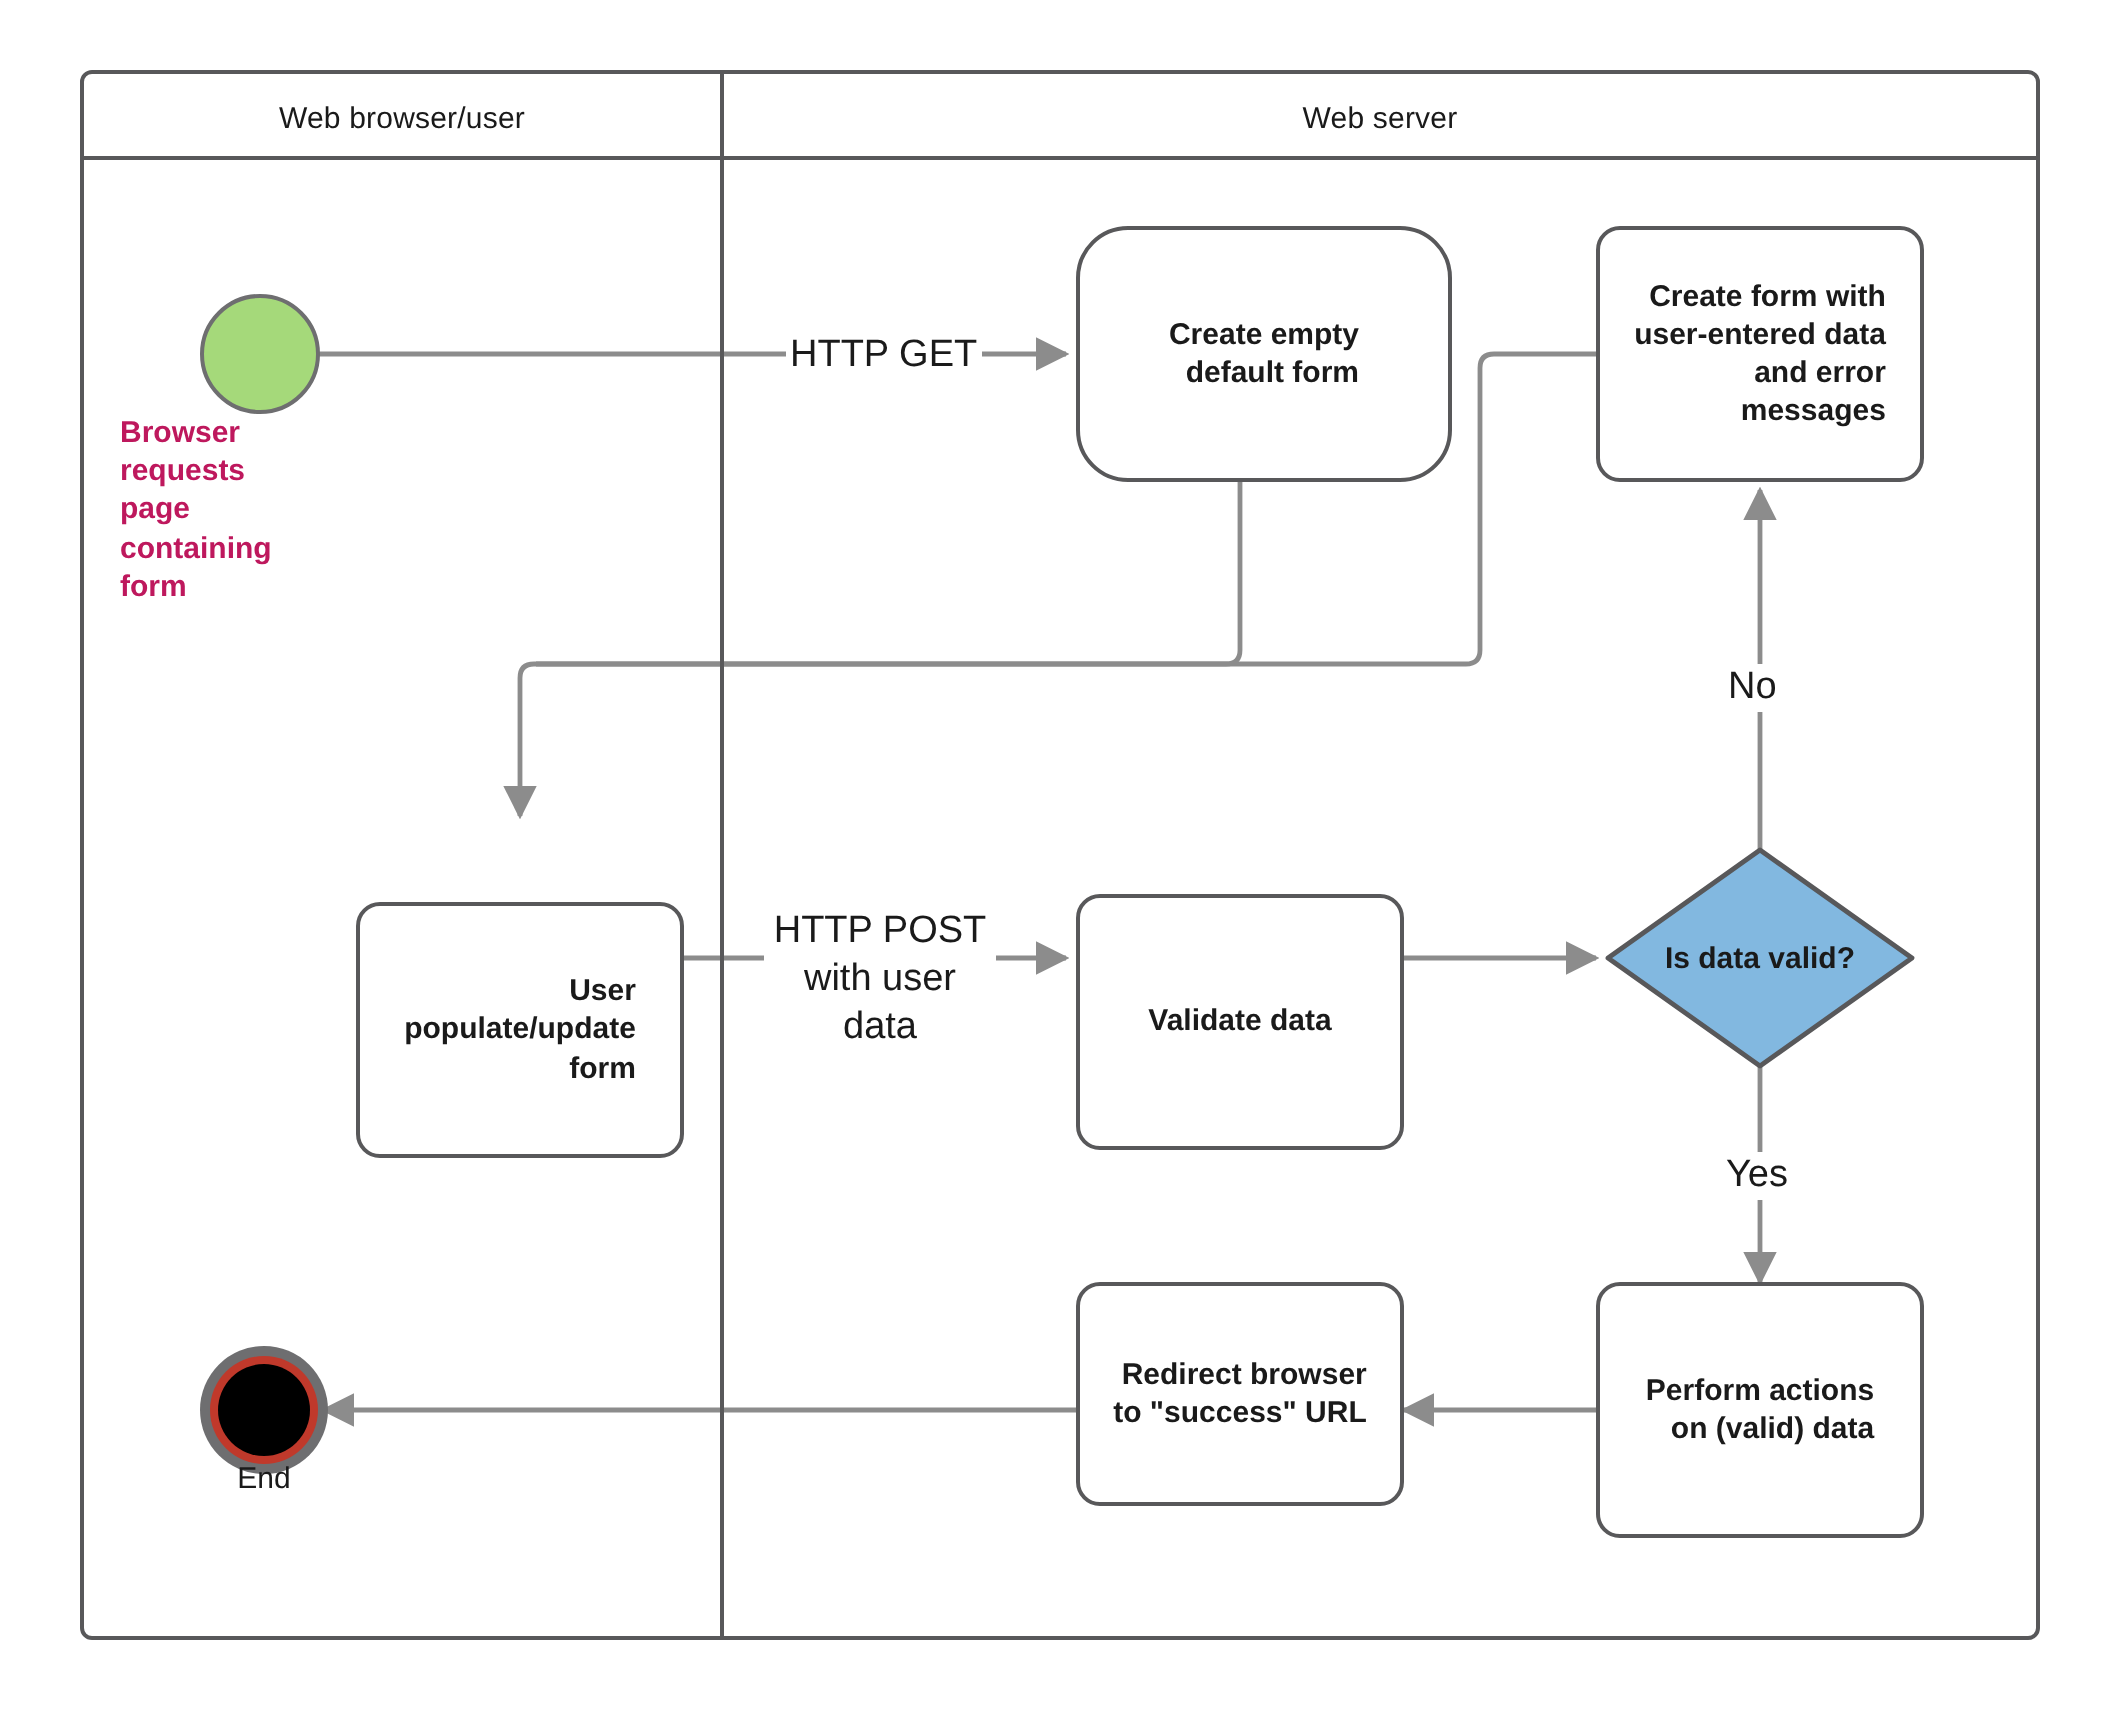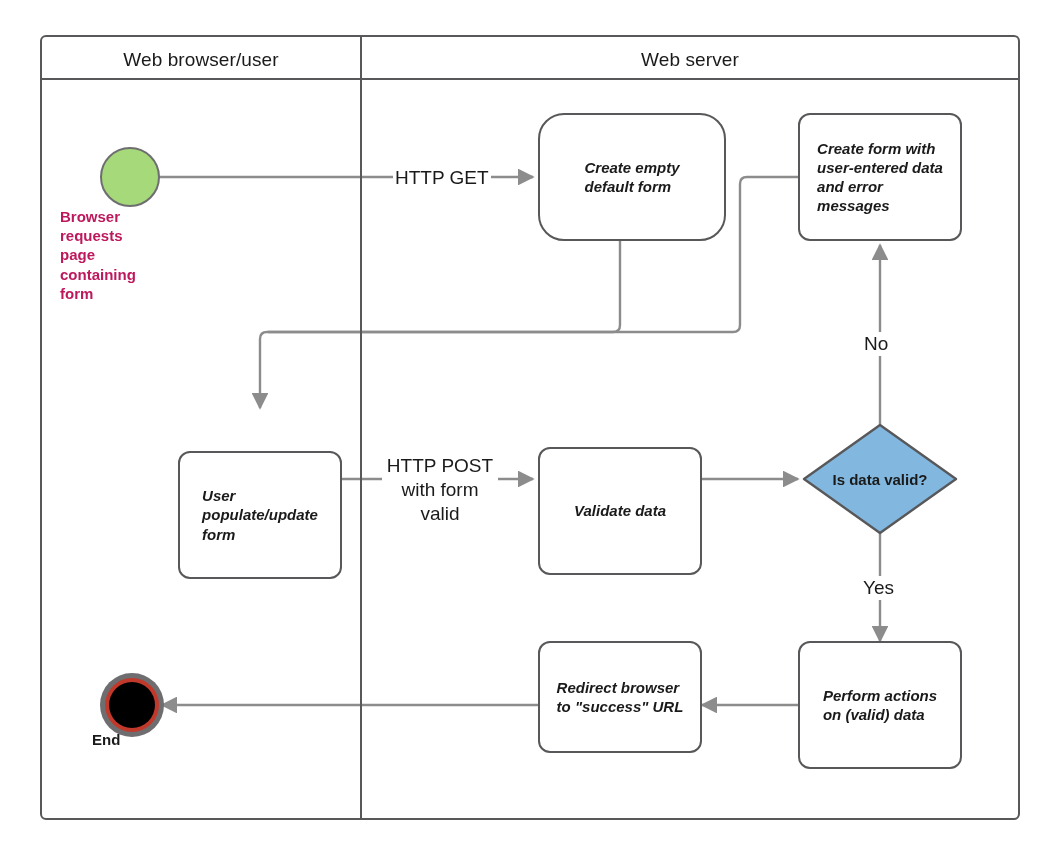--- a/index.html
+++ b/index.html
@@ -55,36 +55,35 @@
     width: 980px;
     height: 2px;
     background: #58585A;
   }
   .lane-title {
     position: absolute;
     top: 45px;
     height: 30px;
     line-height: 30px;
     text-align: center;
-    font-size: 19px;
+    font-size: 15px;
     color: #1A1A1A;
     letter-spacing: 0.1px;
   }
   .lane-title.left  { left: 42px;  width: 318px; }
   .lane-title.right { left: 362px; width: 656px; }
 
   
   .node {
     position: absolute;
     box-sizing: border-box;
     display: flex;
     align-items: center;
     justify-content: center;
-    text-align: left;
-    font-style: italic;
+    text-align: right;
   }
   .box {
     border: 2px solid #58585A;
     border-radius: 12px;
     background: #ffffff;
     color: #1A1A1A;
     font-weight: bold;
     font-size: 15px;
     line-height: 1.28;
     padding: 4px 8px;
@@ -120,22 +119,22 @@
     box-sizing: border-box;
   }
   .end-inner {
     position: absolute;
     border-radius: 50%;
     background: #000000;
     box-sizing: border-box;
   }
   .end-label {
     position: absolute;
-    text-align: left;
-    font-weight: bold;
+    text-align: center;
+    font-weight: normal;
     font-size: 15px;
     color: #1A1A1A;
   }
 
   
   .diamond-wrap {
     position: absolute;
   }
   .diamond-text {
     position: absolute;
@@ -250,20 +249,20 @@
 
   <div class="end-outer" style="left:100px; top:673px; width:64px; height:64px;"></div>
   <div class="end-mid" style="left:105px; top:678px; width:54px; height:54px;"></div>
   <div class="end-inner" style="left:109px; top:682px; width:46px; height:46px;"></div>
   <div class="end-label" style="left:92px; top:731px; width:80px;">End</div>
 
   <div class="edge-label" style="left:393px; top:166px;">HTTP GET</div>
 
   <div class="edge-label" style="left:382px; top:454px; width:112px; white-space:normal;">
     <div>HTTP POST</div>
-    <div>with form valid</div>
+    <div>with user data</div>
   </div>
 
   <div class="edge-label" style="left:862px; top:332px;">No</div>
 
   <div class="edge-label" style="left:861px; top:576px;">Yes</div>
 
 </div>
 
 </body></html>

